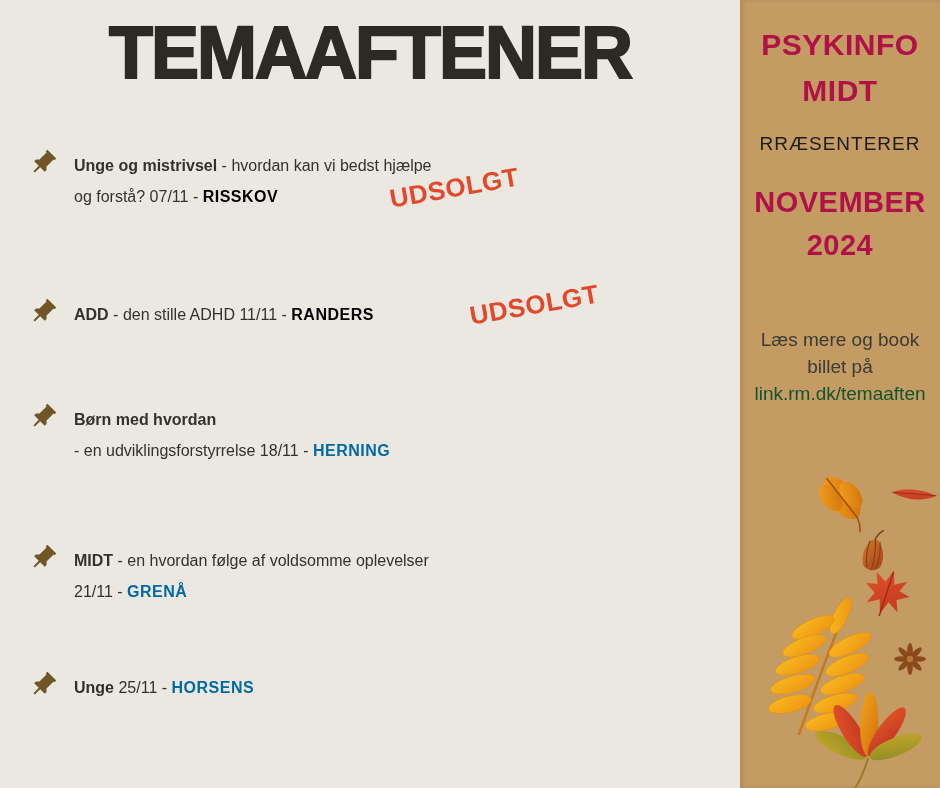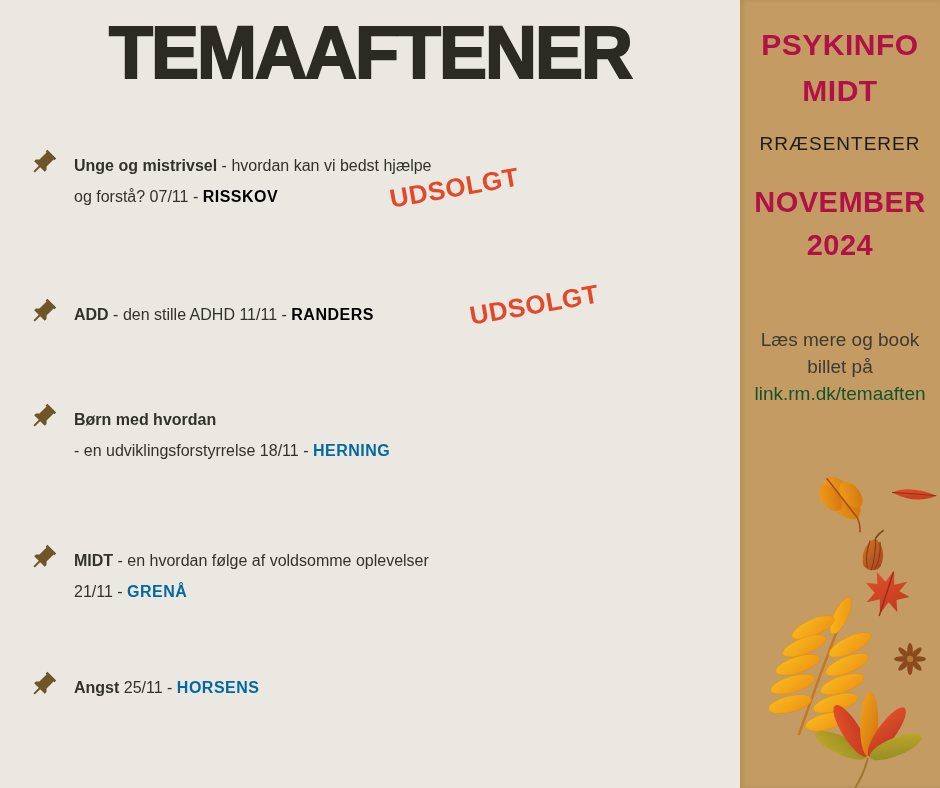--- a/index.html
+++ b/index.html
@@ -101,21 +101,21 @@
       </span>
       <div class="lines"><span class="b">MIDT</span><span> - en hvordan følge af voldsomme oplevelser</span><br><span>21/11 - </span><span class="venue rust">GRENÅ</span></div>
     </div>
 
     <div class="event" style="top:672px">
       <span class="pin">
         <svg viewBox="0 0 24 24" width="30" height="30">
             <path fill="#705626" d="M16 12V4h1V2H7v2h1v8l-2 2v2h5.2v6h1.6v-6H18v-2l-2-2z"></path>
           </svg>
       </span>
-      <div class="lines"><span class="b">Angst</span><span> 25/11 - </span><span class="venue rust">HORSENS</span></div>
+      <div class="lines"><span class="b">Unge</span><span> 25/11 - </span><span class="venue rust">HORSENS</span></div>
     </div>
   </div>
 
   <aside class="sidebar">
     <div class="block brand">
       <div>PSYKINFO</div>
       <div>MIDT</div>
     </div>
     <div class="block presents">RRÆSENTERER</div>
     <div class="block month">

